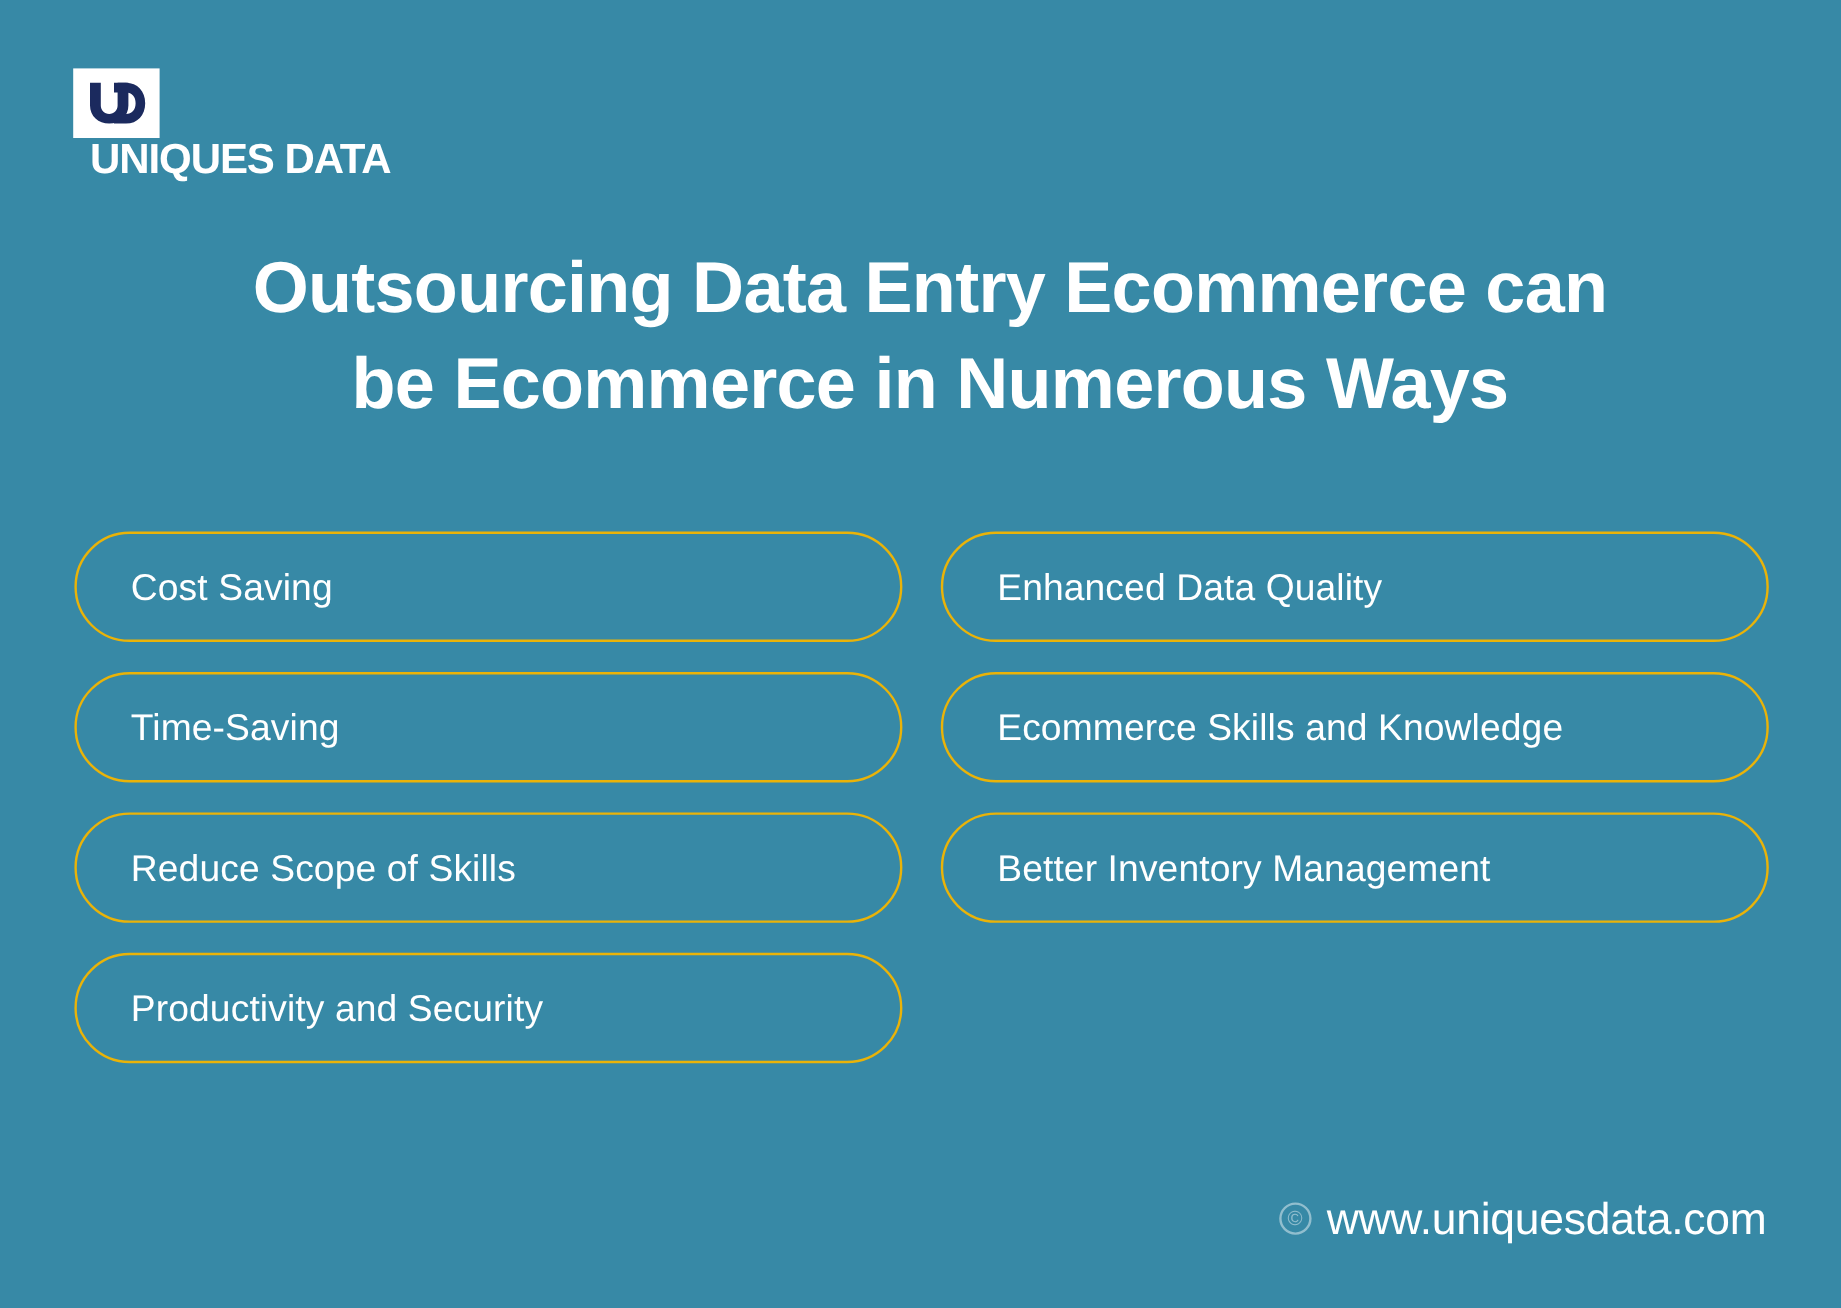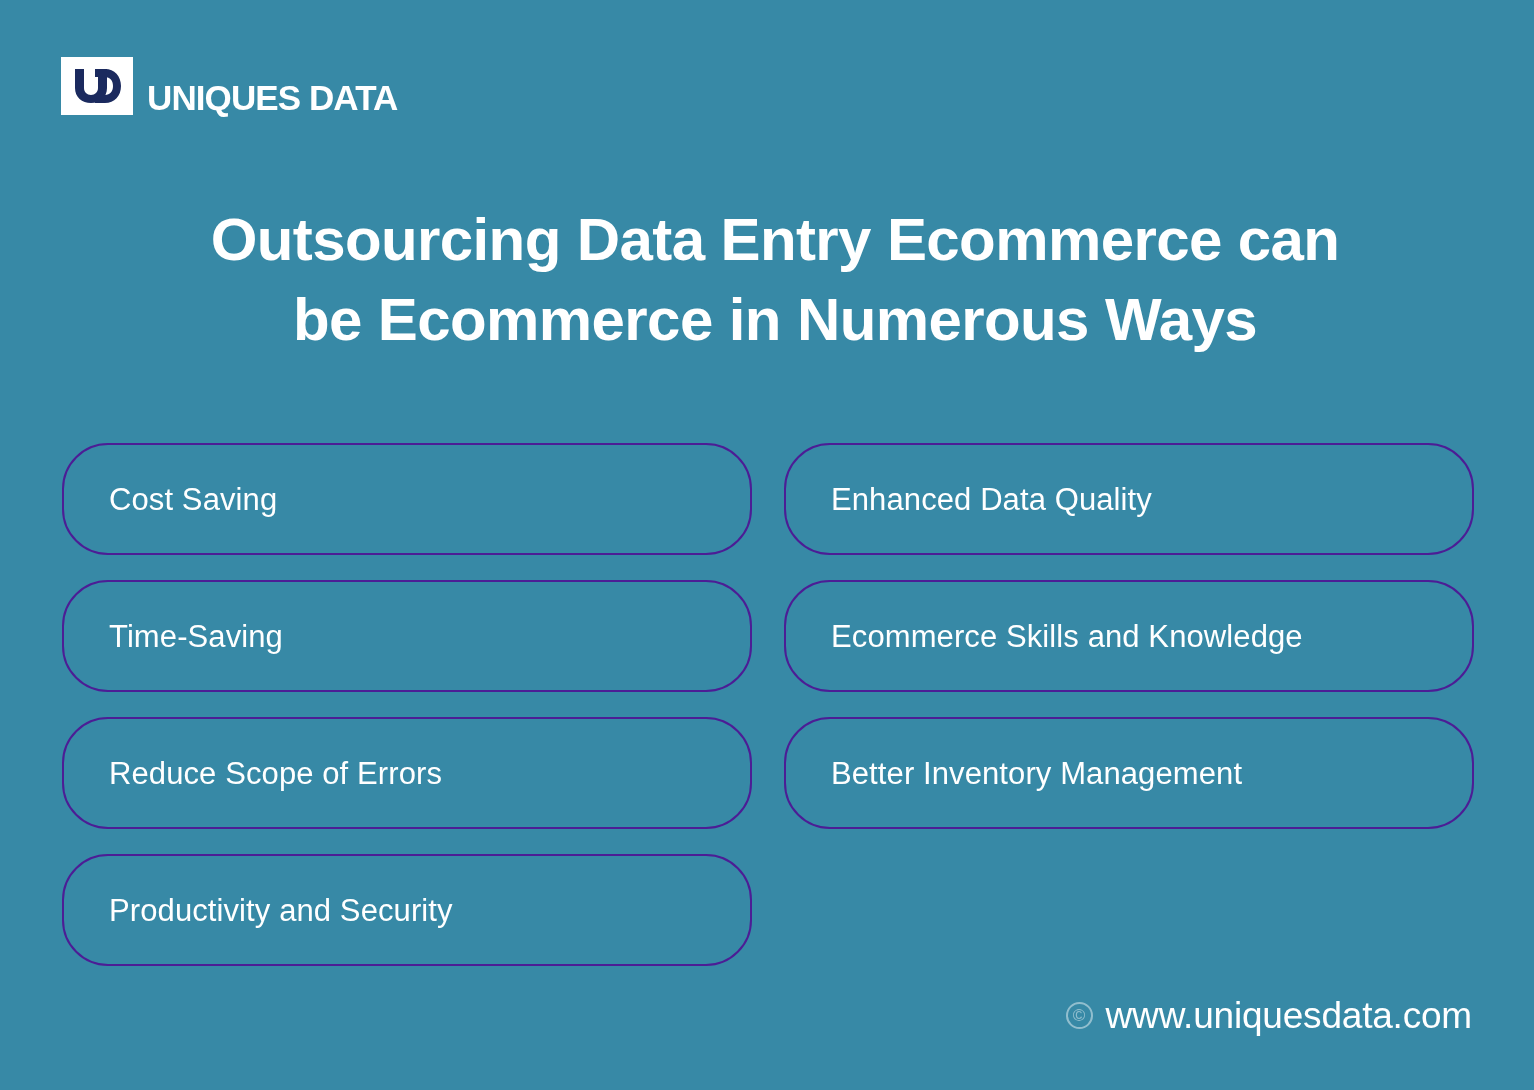--- a/index.html
+++ b/index.html
@@ -23,22 +23,23 @@
     height: 1090px;
     background: #3789a6;
   }
 
   
   .brand {
     position: absolute;
     left: 61px;
     top: 57px;
     display: flex;
-    align-items: flex-end;
+    align-items: flex-start;
     height: 58px;
+    flex-direction: column;
   }
 
   .logo-mark {
     width: 72px;
     height: 58px;
     background: #ffffff;
     display: flex;
     align-items: center;
     justify-content: center;
     flex: none;
@@ -80,22 +81,22 @@
     left: 62px;
     top: 443px;
     width: 1412px;
     display: grid;
     grid-template-columns: 690px 690px;
     column-gap: 32px;
     row-gap: 25px;
   }
 
   .pill {
-    height: 112px;
-    border: 2px solid #4c1d95;
+    height: 92px;
+    border: 2px solid #eab308;
     border-radius: 46px;
     display: flex;
     align-items: center;
     padding: 0 0 0 45px;
     background: transparent;
   }
 
   .pill-label {
     color: #ffffff;
     font-size: 31px;
@@ -166,21 +167,21 @@
     <div class="pill">
       <span class="pill-label">Enhanced Data Quality</span>
     </div>
     <div class="pill">
       <span class="pill-label">Time-Saving</span>
     </div>
     <div class="pill">
       <span class="pill-label">Ecommerce Skills and Knowledge</span>
     </div>
     <div class="pill">
-      <span class="pill-label">Reduce Scope of Errors</span>
+      <span class="pill-label">Reduce Scope of Skills</span>
     </div>
     <div class="pill">
       <span class="pill-label">Better Inventory Management</span>
     </div>
     <div class="pill">
       <span class="pill-label">Productivity and Security</span>
     </div>
   </div>
 
   <div class="footer">

